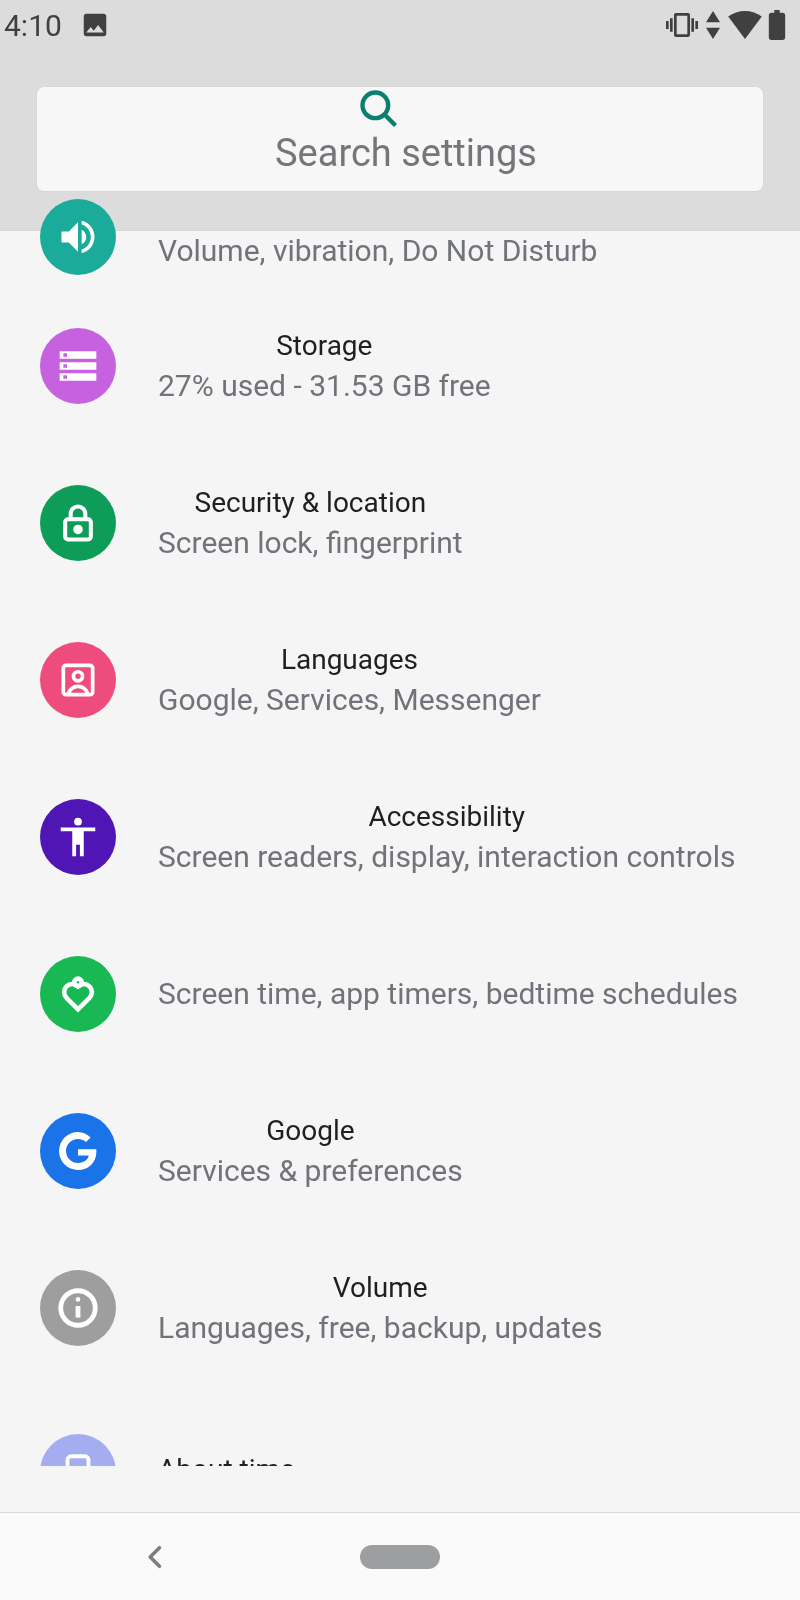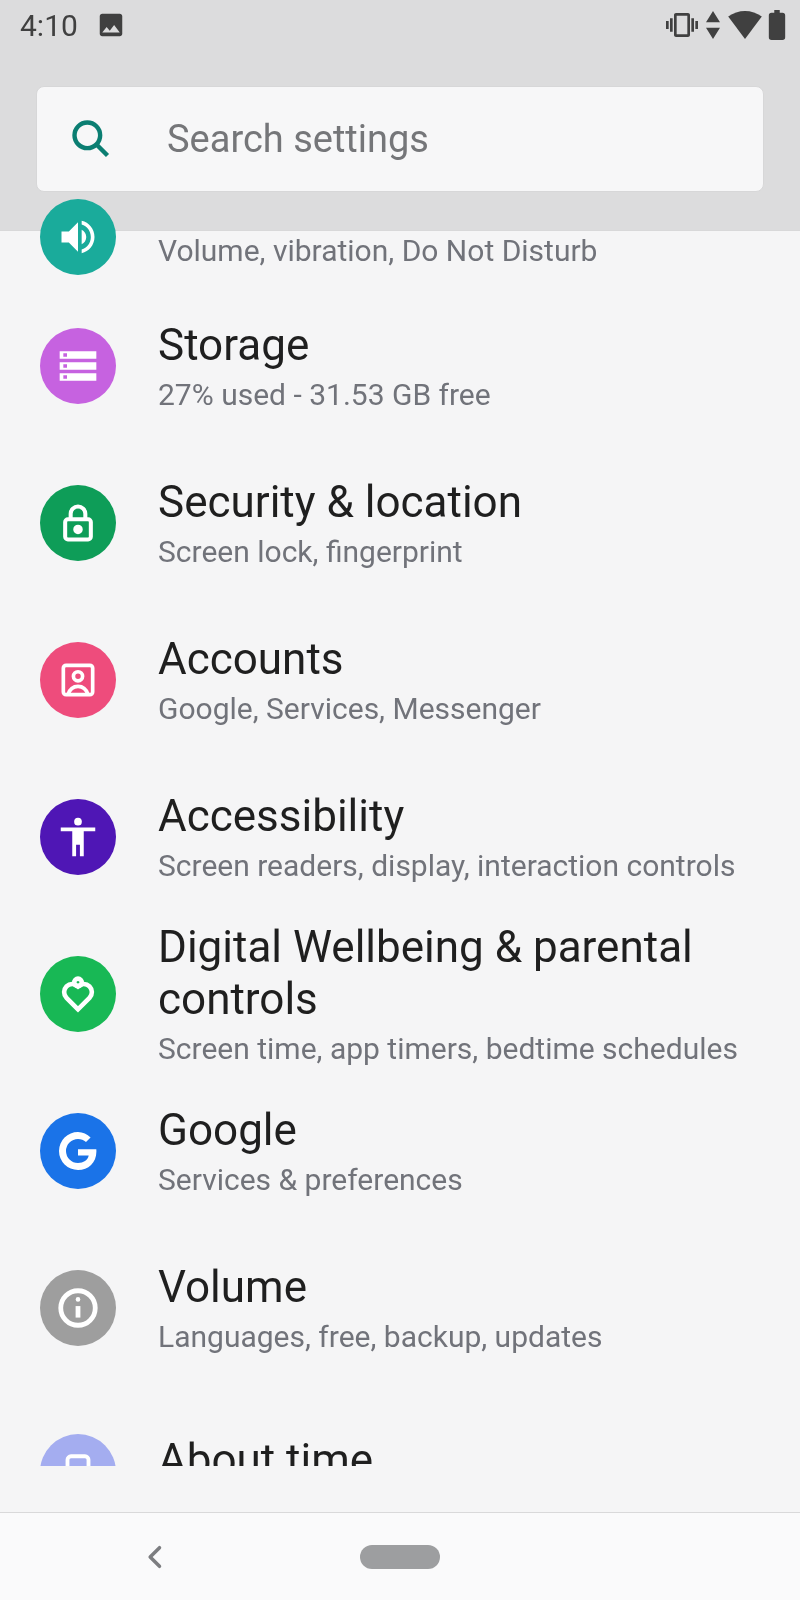--- a/index.html
+++ b/index.html
@@ -15,21 +15,21 @@
       overflow: hidden;
       position: relative;
     }
     
     .status-bar {
       height: 50px;
       background: #dcdcdd;
       display: flex;
       align-items: center;
       justify-content: space-between;
-      padding: 0 14px 0 20px;
+      padding: 0 14px 0 4px;
     }
     .status-left {
       display: flex;
       align-items: center;
       gap: 18px;
     }
     .status-time {
       font-size: 30px;
       color: #404040;
       font-weight: 400;
@@ -45,20 +45,21 @@
       padding: 36px 36px 38px 36px;
     }
     .search-card {
       background: #f7f7f8;
       border: 1px solid #d7d7d8;
       border-radius: 8px;
       height: 106px;
       display: flex;
       align-items: center;
       padding: 0 20px 0 32px;
+      flex-direction: column;
     }
     .search-icon {
       color: #007a6a;
       margin-right: 54px;
     }
     .search-placeholder {
       font-size: 38px;
       color: #757679;
     }
     
@@ -91,23 +92,24 @@
       display: flex;
       align-items: center;
       justify-content: center;
       flex-shrink: 0;
       margin-right: 42px;
     }
     .row-text {
       display: flex;
       flex-direction: column;
       gap: 6px;
+      align-items: center;
     }
     .row-title {
-      font-size: 44px;
+      font-size: 28px;
       color: #1f1f1f;
       font-weight: 400;
     }
     .row-sub {
       font-size: 30px;
       color: #71737a;
     }
     
     .navbar {
       position: absolute;
@@ -223,21 +225,21 @@
 
   <div class="row">
     <div class="icon-circle" style="background:#ee4c7c">
       <svg width="44" height="44" viewBox="0 0 24 24" fill="none" stroke="#fff" stroke-width="2">
           <rect x="4" y="4" width="16" height="16" rx="1.5"></rect>
           <circle cx="12" cy="10" r="2.5"></circle>
           <path d="M6.5 20c1-3 3.2-4.5 5.5-4.5s4.5 1.5 5.5 4.5"></path>
         </svg>
     </div>
     <div class="row-text">
-      <span class="row-title">Accounts</span>
+      <span class="row-title">Languages</span>
       <span class="row-sub">Google, Services, Messenger</span>
     </div>
   </div>
 
   <div class="row">
     <div class="icon-circle" style="background:#4f16b5">
       <svg width="46" height="46" viewBox="0 0 24 24" fill="#fff">
           <circle cx="12" cy="4" r="2"></circle>
           <path d="M21 9h-6v13h-2v-6h-2v6H9V9H3V7h18v2z"></path>
         </svg>
@@ -249,21 +251,20 @@
   </div>
 
   <div class="row">
     <div class="icon-circle" style="background:#18b855">
       <svg width="46" height="46" viewBox="0 0 24 24" fill="none" stroke="#fff" stroke-width="2.4">
           <circle cx="12" cy="6" r="2"></circle>
           <path d="M12 20l-6-6a4.2 4.2 0 0 1 6-6 4.2 4.2 0 0 1 6 6l-6 6z"></path>
         </svg>
     </div>
     <div class="row-text">
-      <span class="row-title">Digital Wellbeing &amp; parental controls</span>
       <span class="row-sub">Screen time, app timers, bedtime schedules</span>
     </div>
   </div>
 
   <div class="row">
     <div class="icon-circle" style="background:#1a73e8">
       <svg width="48" height="48" viewBox="0 0 24 24" fill="#fff">
           <path d="M21.35 11.1H12v3.2h5.35c-.5 2.4-2.6 3.7-5.35 3.7A6 6 0 1 1 12 6c1.5 0 2.9.55 4 1.5l2.3-2.3A9.5 9.5 0 0 0 12 2.5 9.5 9.5 0 1 0 12 21.5c5.2 0 9.2-3.7 9.2-9.3 0-.4 0-.75-.05-1.1z"></path>
         </svg>
     </div>

